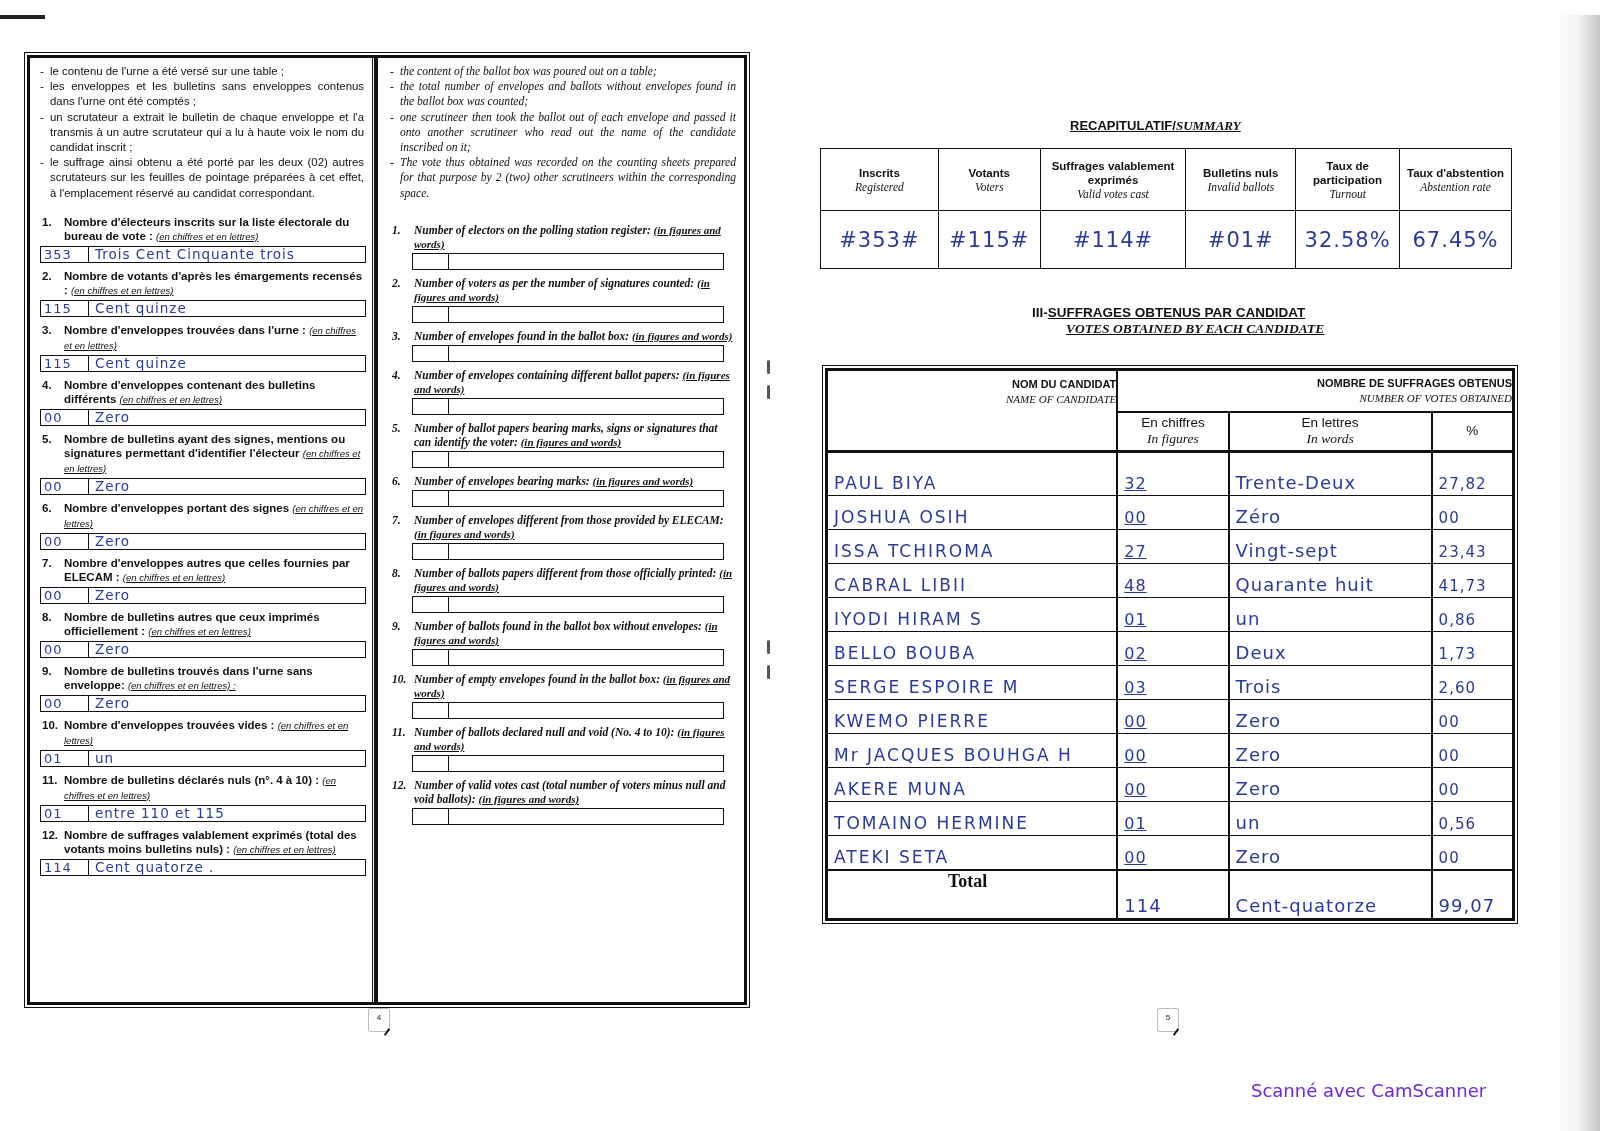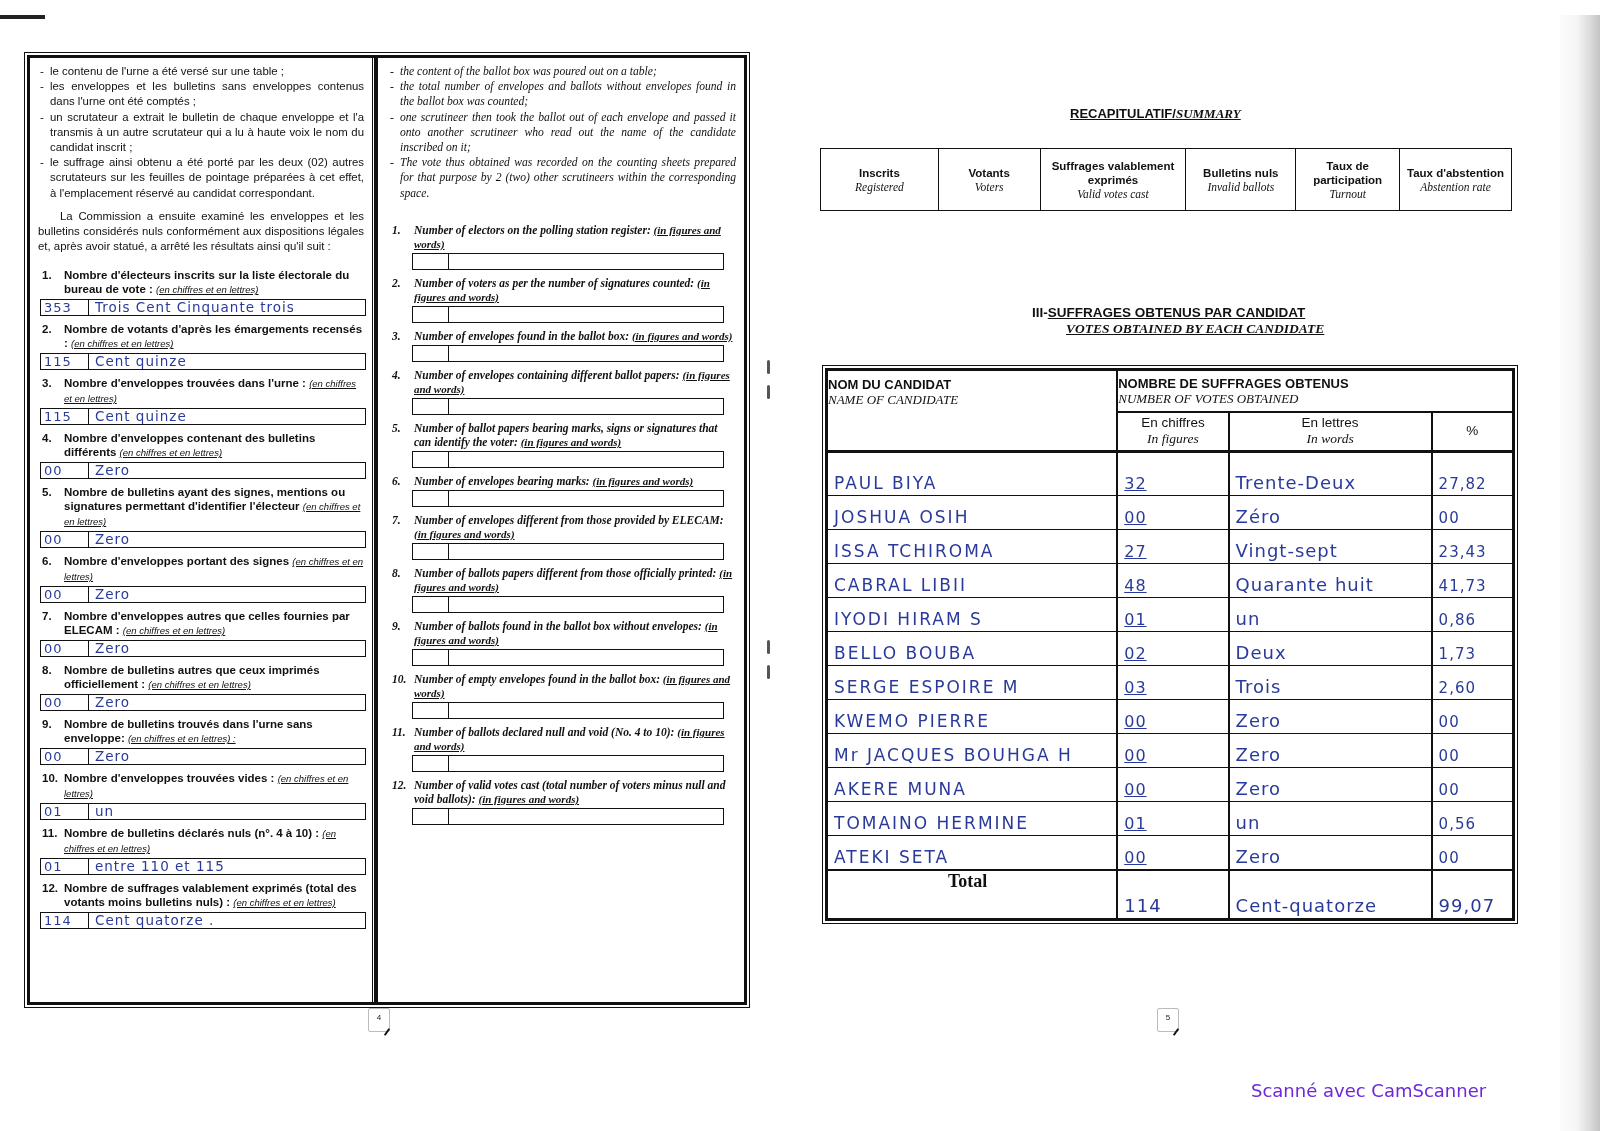--- a/index.html
+++ b/index.html
@@ -44,37 +44,37 @@
 
   
   .page-tab { position: absolute; width: 22px; height: 24px; border: 1px solid #bbb; border-radius: 2px;
     background: #fff; font-size: 8px; text-align: center; line-height: 18px; color: #222; }
   .page-tab::after { content: ""; position: absolute; right: -2px; bottom: -2px; width: 8px; height: 2px; background: #111; transform: rotate(-55deg); }
 
   
   .binder { position: absolute; width: 3px; height: 14px; background: #555; border-radius: 2px; }
 
   
-  .summary-title { position: absolute; left: 1070px; top: 106px; font-size: 13px; font-weight: bold; text-decoration: underline; }
+  .summary-title { position: absolute; left: 1070px; top: 118px; font-size: 13px; font-weight: bold; text-decoration: underline; }
   .summary-title i { font-family: "Liberation Serif", serif; }
   table.summary { position: absolute; left: 820px; top: 148px; width: 692px; border-collapse: collapse; }
   table.summary td { border: 1.5px solid #111; text-align: center; vertical-align: middle; }
   table.summary .hdr td { height: 62px; font-size: 11.5px; line-height: 14px; font-weight: bold; }
   table.summary .hdr td i { font-weight: normal; font-family: "Liberation Serif", serif; font-size: 11.5px; }
   table.summary .vals td { height: 58px; font-size: 21px; }
   table.summary .vals td.hand { font-size: 21px; }
 
   .votes-title { position: absolute; left: 1032px; top: 305px; font-size: 13.5px; font-weight: bold; line-height: 16px; }
   .votes-title .l1 u { text-decoration: underline; }
   .votes-title .l2 { padding-left: 34px; font-style: italic; font-family: "Liberation Serif", serif; text-decoration: underline; }
 
   table.votes { position: absolute; left: 825px; top: 368px; width: 690px; border-collapse: collapse;
     border: 3px solid #111; outline: 1px solid #111; outline-offset: 2px; }
   table.votes td { border: 2px solid #111; }
-  table.votes .h1 td { height: 42px; text-align: left; font-size: 13px; line-height: 15px; font-weight: bold; margin-top: 12px; }
+  table.votes .h1 td { height: 42px; text-align: right; font-size: 11px; line-height: 15px; font-weight: bold; margin-top: 12px; }
   table.votes .h1 td i, table.votes .h2 td i { font-family: "Liberation Serif", serif; font-weight: normal; }
   table.votes .h2 td { height: 40px; text-align: center; font-size: 13.5px; line-height: 16px; }
   table.votes .gap td { height: 10px; border-left: 2px solid #111; border-right: 2px solid #111; border-top: 3px solid #111; border-bottom: none; }
   table.votes .row td { height: 34px; border-top: none; border-bottom: 1.5px solid #111; vertical-align: bottom; padding: 0 4px 2px 6px; font-size: 18px; }
   table.votes .row td.name { font-size: 17px; letter-spacing: 2px; }
   table.votes .row td.fig { font-size: 16px; text-decoration: underline; }
   table.votes .row td.pct { font-size: 15px; }
   table.votes .total td { height: 50px; vertical-align: bottom; padding: 0 4px 2px 6px; font-size: 18px; }
   table.votes .total td.label { vertical-align: top; padding-left: 120px; font-family: "Liberation Serif", serif; font-weight: bold; font-size: 18px; color: #111; padding-top: 0; }
   .c1 { width: 292px; } .c2 { width: 112px; } .c3 { width: 204px; } .c4 { width: 82px; }
@@ -99,21 +99,20 @@
           <span class="txt">les enveloppes et les bulletins sans enveloppes contenus dans l'urne ont été comptés ;</span>
         </div>
       <div class="bullet">
           <span class="dash">-</span>
           <span class="txt">un scrutateur a extrait le bulletin de chaque enveloppe et l'a transmis à un autre scrutateur qui a lu à haute voix le nom du candidat inscrit ;</span>
         </div>
       <div class="bullet">
           <span class="dash">-</span>
           <span class="txt">le suffrage ainsi obtenu a été porté par les deux (02) autres scrutateurs sur les feuilles de pointage préparées à cet effet, à l'emplacement réservé au candidat correspondant.</span>
         </div>
-      <div class="para">La Commission a ensuite examiné les enveloppes et les bulletins considérés nuls conformément aux dispositions légales et, après avoir statué, a arrêté les résultats ainsi qu'il suit :</div>
     </div>
     <div class="items" id="fr-items">
         <div class="item" style="margin-bottom: 6px;">
           <div class="item-q">
             <span class="num">1.</span>
             <span class="qtxt"><span>Nombre d'électeurs inscrits sur la liste électorale du bureau de vote :</span> <span class="hint">(en chiffres et en lettres)</span></span>
           </div>
           <div class="answer">
             <span class="fig hand">353</span>
             <span class="words hand">Trois Cent Cinquante trois</span>
@@ -389,20 +388,28 @@
 
 <table class="summary">
   <tbody>
       <tr class="hdr">
     <td style="width:118px"><span>Inscrits</span><br><i>Registered</i></td>
     <td style="width:102px"><span>Votants</span><br><i>Voters</i></td>
     <td style="width:146px"><span>Suffrages valablement exprimés</span><br><i>Valid votes cast</i></td>
     <td style="width:110px"><span>Bulletins nuls</span><br><i>Invalid ballots</i></td>
     <td style="width:104px"><span>Taux de participation</span><br><i>Turnout</i></td>
     <td style="width:112px"><span>Taux d'abstention</span><br><i>Abstention rate</i></td>
+  </tr>
+  <tr class="vals">
+    <td class="hand">#353#</td>
+    <td class="hand">#115#</td>
+    <td class="hand">#114#</td>
+    <td class="hand">#01#</td>
+    <td class="hand">32.58%</td>
+    <td class="hand">67.45%</td>
   </tr>
 </tbody>
   </table>
 
 <div class="votes-title">
   <div class="l1"><span>III-</span><u>SUFFRAGES OBTENUS PAR CANDIDAT</u></div>
   <div class="l2">VOTES OBTAINED BY EACH CANDIDATE</div>
 </div>
 
 <table class="votes">

